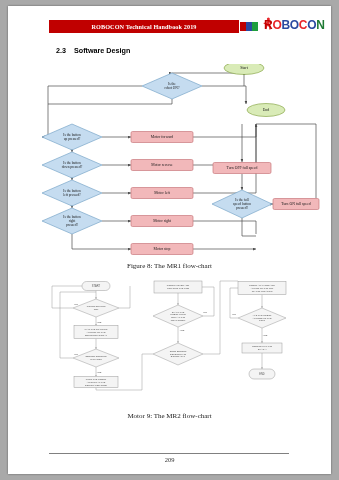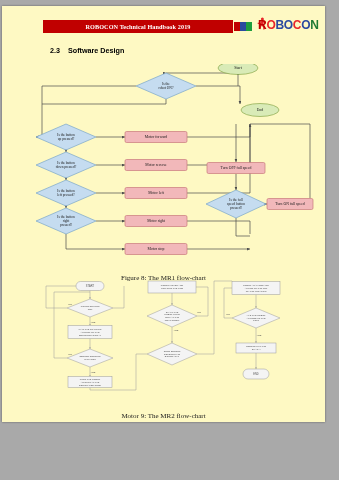--- a/index.html
+++ b/index.html
@@ -3,23 +3,23 @@
 <meta charset="utf-8">
 <style>
   html,body{margin:0;padding:0;}
   body{
     width:339px;height:480px;
     background:#a9a9a9;
     font-family:"Liberation Serif",serif;
     overflow:hidden;
   }
   .page{
-    position:absolute;left:2px;top:6px;
-    width:323px;height:416px;
-    background:#fef9c3;
+    position:absolute;left:8px;top:6px;
+    width:323px;height:468px;
+    background:#ffffff;
     box-shadow:0 0 2px rgba(0,0,0,.45);
     overflow:hidden;
   }
   
   .hdr{position:absolute;left:0;top:12px;width:323px;height:22px;}
   .hdr-bar{
     position:absolute;left:41px;top:2px;width:190px;height:13px;
     background:#c00000;
     display:flex;align-items:center;justify-content:center;
   }
@@ -44,21 +44,21 @@
     font-weight:bold;font-size:7.2px;color:#000;text-align:center;
   }
   .sec .num{display:inline-block;width:26px;}
   
   .fig1{position:absolute;left:12px;top:58px;width:300px;height:192px;}
   .fig2{position:absolute;left:30px;top:272px;width:268px;height:122px;}
   .cap{
     position:absolute;width:323px;text-align:center;
     font-size:7px;color:#1a1a1a;font-family:"Liberation Serif",serif;
   }
-  .cap1{top:256px;margin-top:12px;}
+  .cap1{top:256px;}
   .cap2{top:406px;}
   
   .footrule{position:absolute;left:41px;top:447px;width:240px;height:1px;background:#808080;}
   .pageno{
     position:absolute;left:0;top:450px;width:323px;text-align:center;
     font-size:6.5px;color:#333;font-family:"Liberation Serif",serif;
   }
   
   .nt{
     font-family:"Liberation Serif",serif;

